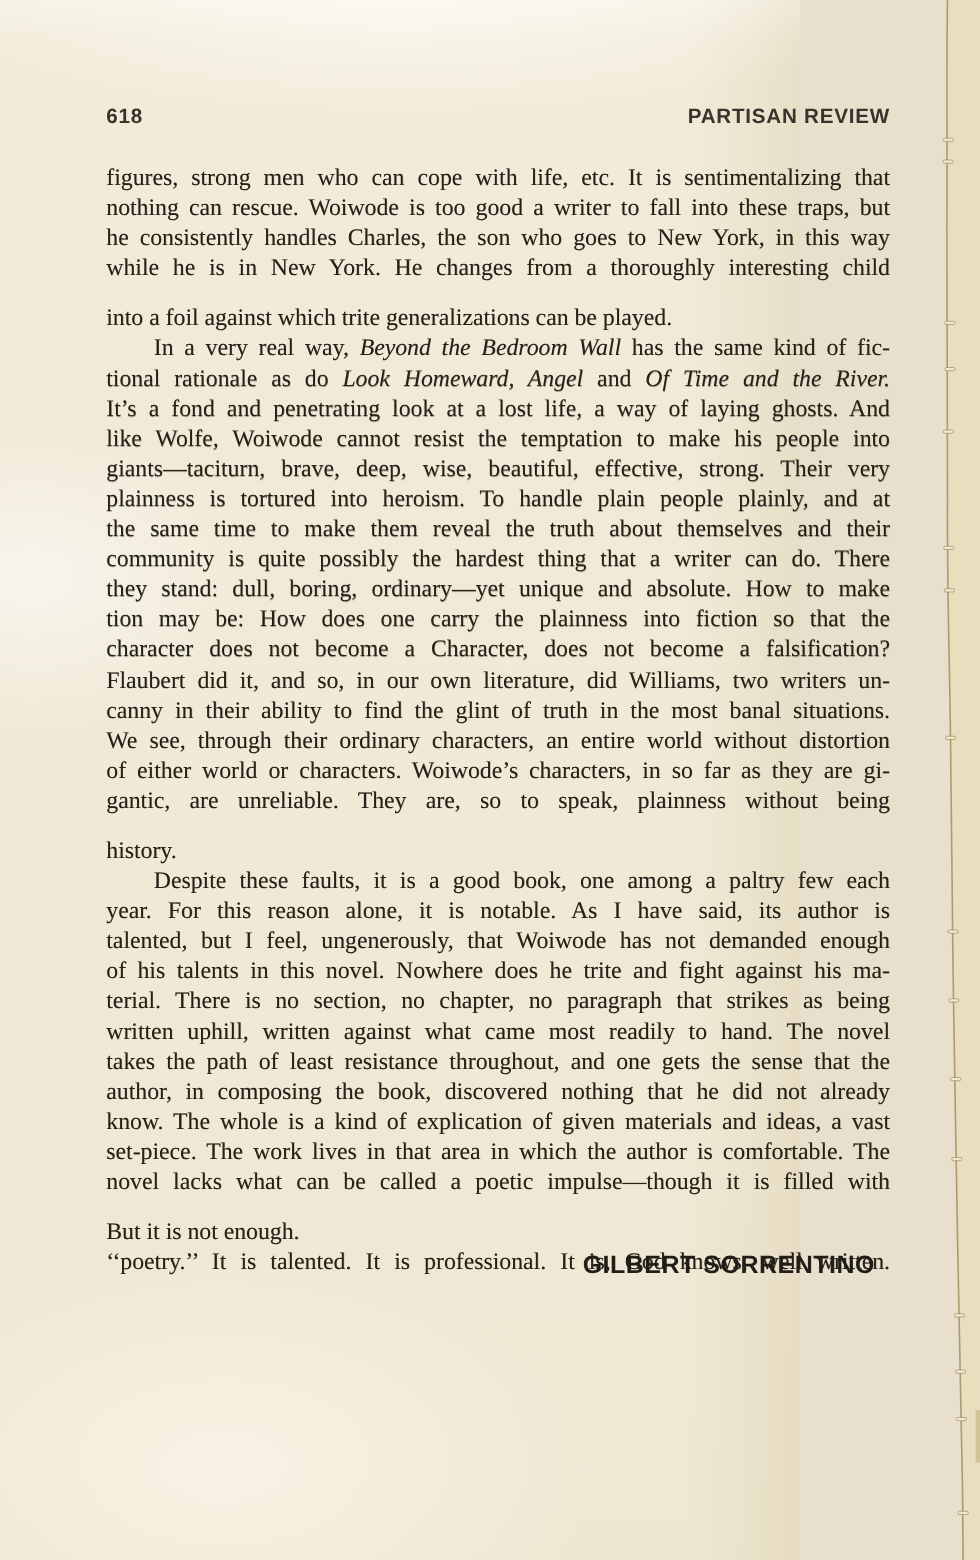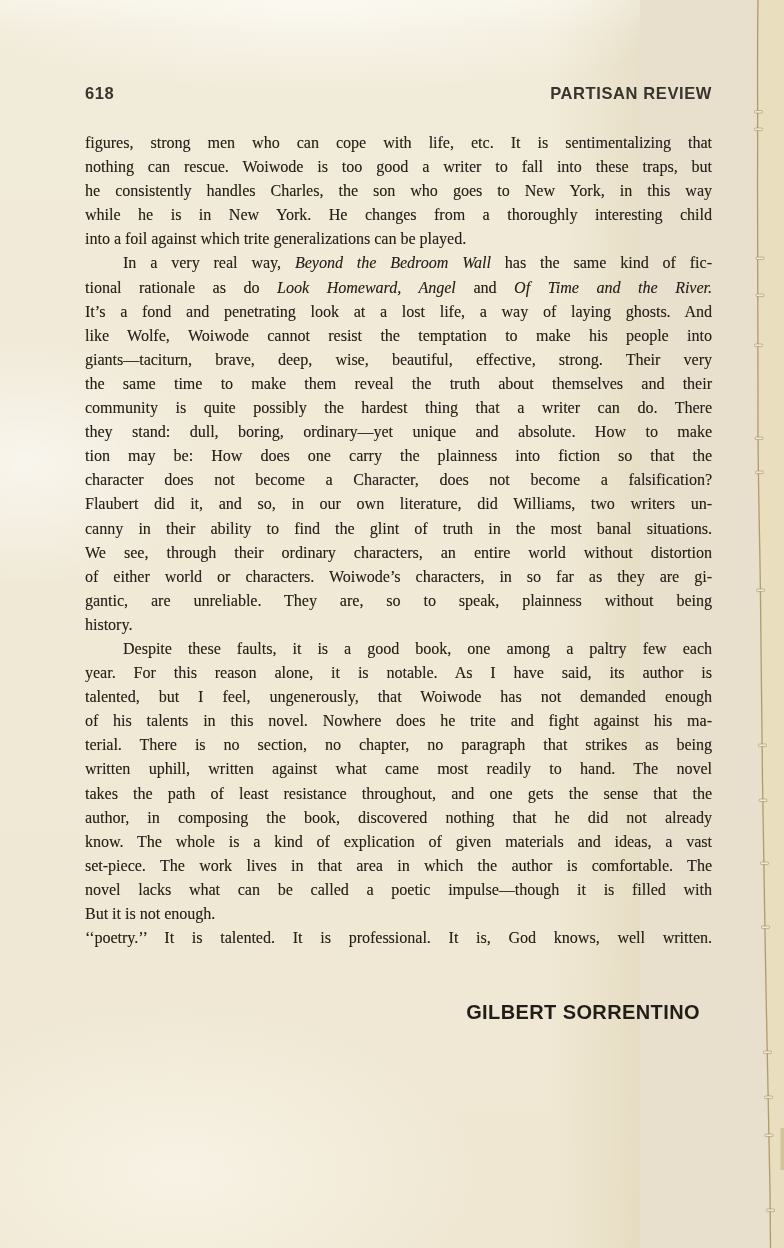--- a/index.html
+++ b/index.html
@@ -15,25 +15,25 @@
     font-family:"Liberation Serif", serif;
   }
   .page-header{
     position:absolute;top:84px;left:85px;width:627px;
     display:flex;justify-content:space-between;align-items:baseline;
     font-family:"Liberation Sans", sans-serif;
     font-size:16.5px;font-weight:600;color:#38342c;letter-spacing:0.6px;
   }
   .body-text{
     position:absolute;top:131px;left:85px;width:627px;
-    font-size:16px;line-height:24.1px;color:#262118;
+    font-size:19px;line-height:24.1px;color:#262118;
     text-shadow:0.25px 0.25px 0 rgba(34,27,16,0.35);
   }
   .line{text-align:justify;text-align-last:justify;white-space:normal;}
-  .line.last{text-align-last:left;}
+  .line.last{text-align-last:left;margin-top:16px;}
   .line.indent{text-indent:38px;}
   .it{font-style:italic;font-family:Liberation Serif, serif;}
   .author{
     position:absolute;top:1001px;left:74px;width:626px;
     text-align:right;font-family:"Liberation Sans", sans-serif;
     font-size:20px;font-weight:bold;letter-spacing:0.4px;color:#211e18;
   }
   .page-edge{position:absolute;top:0;left:700px;width:84px;height:1248px;}
 </style>
 </head>
@@ -50,20 +50,21 @@
       <div class="line"><span>figures, strong men who can cope with life, etc. It is sentimentalizing that</span></div>
       <div class="line"><span>nothing can rescue. Woiwode is too good a writer to fall into these traps, but</span></div>
       <div class="line"><span>he consistently handles Charles, the son who goes to New York, in this way</span></div>
       <div class="line"><span>while he is in New York. He changes from a thoroughly interesting child</span></div>
       <div class="line last"><span>into a foil against which trite generalizations can be played.</span></div>
       <div class="line indent"><span>In a very real way, </span><span class="it">Beyond the Bedroom Wall</span><span> has the same kind of fic-</span></div>
       <div class="line"><span>tional rationale as do </span><span class="it">Look Homeward, Angel</span><span> and </span><span class="it">Of Time and the River.</span></div>
       <div class="line"><span>It’s a fond and penetrating look at a lost life, a way of laying ghosts. And</span></div>
       <div class="line"><span>like Wolfe, Woiwode cannot resist the temptation to make his people into</span></div>
       <div class="line"><span>giants—taciturn, brave, deep, wise, beautiful, effective, strong. Their very</span></div>
+      <div class="line"><span>plainness is tortured into heroism. To handle plain people plainly, and at</span></div>
       <div class="line"><span>the same time to make them reveal the truth about themselves and their</span></div>
       <div class="line"><span>community is quite possibly the hardest thing that a writer can do. There</span></div>
       <div class="line"><span>they stand: dull, boring, ordinary—yet unique and absolute. How to make</span></div>
       <div class="line"><span>tion may be: How does one carry the plainness into fiction so that the</span></div>
       <div class="line"><span>character does not become a Character, does not become a falsification?</span></div>
       <div class="line"><span>Flaubert did it, and so, in our own literature, did Williams, two writers un-</span></div>
       <div class="line"><span>canny in their ability to find the glint of truth in the most banal situations.</span></div>
       <div class="line"><span>We see, through their ordinary characters, an entire world without distortion</span></div>
       <div class="line"><span>of either world or characters. Woiwode’s characters, in so far as they are gi-</span></div>
       <div class="line"><span>gantic, are unreliable. They are, so to speak, plainness without being</span></div>

